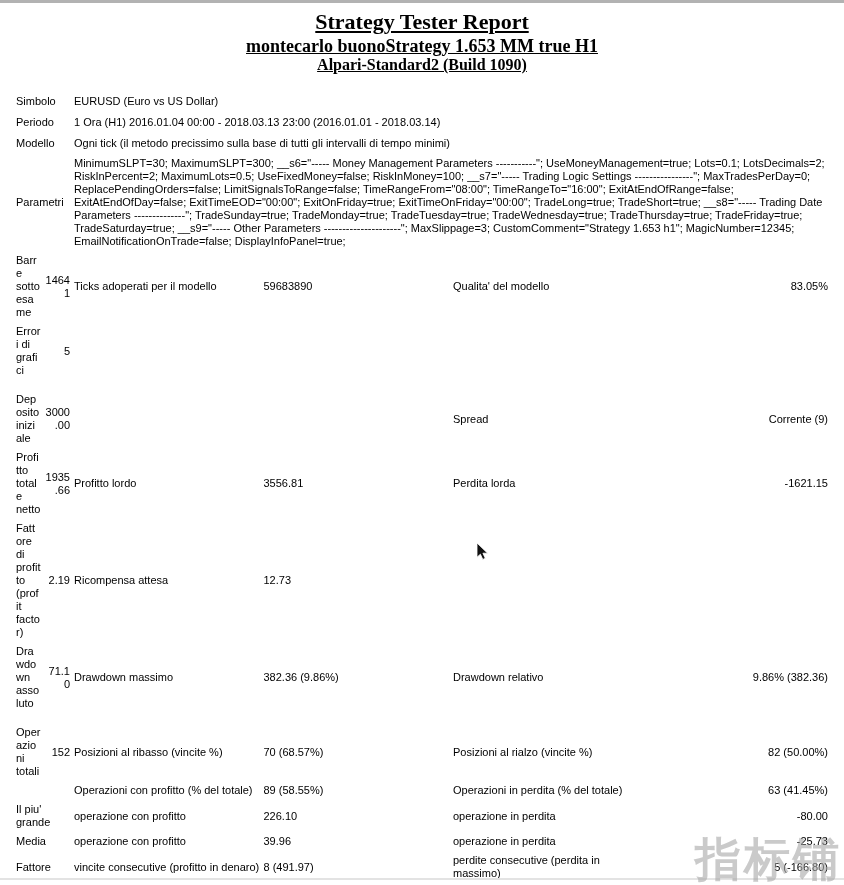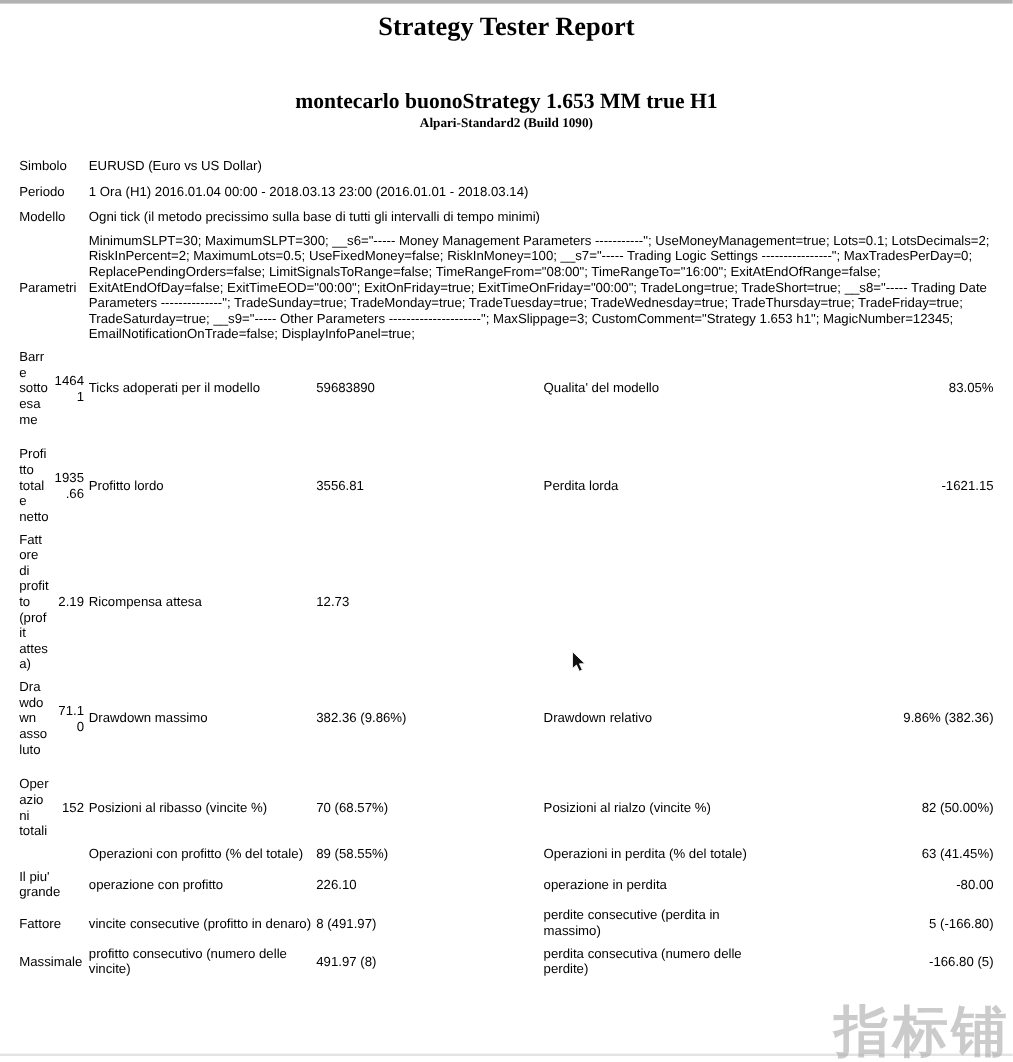--- a/index.html
+++ b/index.html
@@ -2,24 +2,24 @@
 <html><head>
 <meta charset="utf-8">
 <style>
   html,body{margin:0;padding:0;}
   body{
     width:844px;height:885px;position:relative;overflow:hidden;
     background:#fff;color:#000;
     font-family:"Liberation Sans","DejaVu Sans",sans-serif;font-size:11px;
   }
   .topbar{height:3px;background:#b2b2b2;}
-  .header{text-align:center;font-family:"Liberation Serif","DejaVu Serif",serif;margin-top:6px;}
+  .header{text-align:center;font-family:"Liberation Serif","DejaVu Serif",serif;margin-top:6px;text-decoration:underline;}
   .header .title{font-size:22px;font-weight:bold;line-height:26px;}
-  .header .subtitle{font-size:18px;font-weight:bold;line-height:22px;margin-top:38px;}
-  .header .build{font-size:11px;font-weight:bold;line-height:16px;}
+  .header .subtitle{font-size:18px;font-weight:bold;line-height:22px;}
+  .header .build{font-size:16px;font-weight:bold;line-height:16px;}
 
   table.report{border-collapse:collapse;margin:18px 0 0 14px;table-layout:fixed;width:816px;}
   table.report td{font-size:11px;line-height:13px;padding:3px 2px;vertical-align:middle;word-wrap:break-word;}
   td.c1a{width:54px;}
   td.c1b{width:40px;text-align:right;}
   td.c1r{text-align:left;}
   td.l2{width:178px;padding-left:8px;margin-left:48px;}
   td.v2{width:178px;}
   td.l3{width:176px;padding-left:8px;margin-left:19px;}
   td.v3{width:178px;text-align:right;}
@@ -67,33 +67,49 @@
   </tr>
 
   <tr>
     <td class="c1a">Barre sotto esame</td>
     <td class="c1b">14641</td>
     <td class="l2">Ticks adoperati per il modello</td>
     <td class="v2">59683890</td>
     <td class="l3">Qualita' del modello</td>
     <td class="v3">83.05%</td>
   </tr>
+  <tr>
+    <td class="c1a">Errori di grafici</td>
+    <td class="c1b">5</td>
+    <td class="l2"></td>
+    <td class="v2"></td>
+    <td class="l3"></td>
+    <td class="v3"></td>
+  </tr>
   <tr class="spacer">
         <td colspan="6"></td>
       </tr>
+  <tr>
+    <td class="c1a">Deposito iniziale</td>
+    <td class="c1b">3000.00</td>
+    <td class="l2"></td>
+    <td class="v2"></td>
+    <td class="l3">Spread</td>
+    <td class="v3">Corrente (9)</td>
+  </tr>
   <tr>
     <td class="c1a">Profitto totale netto</td>
     <td class="c1b">1935.66</td>
     <td class="l2">Profitto lordo</td>
     <td class="v2">3556.81</td>
     <td class="l3">Perdita lorda</td>
     <td class="v3">-1621.15</td>
   </tr>
   <tr>
-    <td class="c1a">Fattore di profitto (profit attesa)</td>
+    <td class="c1a">Fattore di profitto (profit factor)</td>
     <td class="c1b">2.19</td>
     <td class="l2">Ricompensa attesa</td>
     <td class="v2">12.73</td>
     <td class="l3"></td>
     <td class="v3"></td>
   </tr>
   <tr>
     <td class="c1a">Drawdown assoluto</td>
     <td class="c1b">71.10</td>
     <td class="l2">Drawdown massimo</td>
@@ -121,20 +137,27 @@
     <td class="v3">63 (41.45%)</td>
   </tr>
   <tr>
     <td class="c1r" colspan="2">Il piu' grande</td>
     <td class="l2">operazione con profitto</td>
     <td class="v2">226.10</td>
     <td class="l3">operazione in perdita</td>
     <td class="v3">-80.00</td>
   </tr>
   <tr>
+    <td class="c1r" colspan="2">Media</td>
+    <td class="l2">operazione con profitto</td>
+    <td class="v2">39.96</td>
+    <td class="l3">operazione in perdita</td>
+    <td class="v3">-25.73</td>
+  </tr>
+  <tr>
     <td class="c1r" colspan="2">Fattore</td>
     <td class="l2">vincite consecutive (profitto in denaro)</td>
     <td class="v2">8 (491.97)</td>
     <td class="l3">perdite consecutive (perdita in massimo)</td>
     <td class="v3">5 (-166.80)</td>
   </tr>
   <tr>
     <td class="c1r" colspan="2">Massimale</td>
     <td class="l2">profitto consecutivo (numero delle vincite)</td>
     <td class="v2">491.97 (8)</td>

